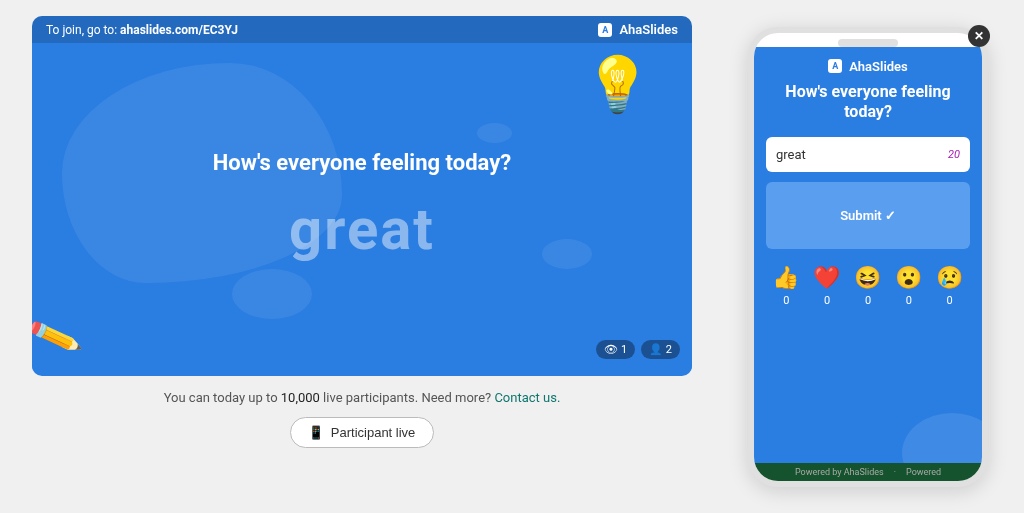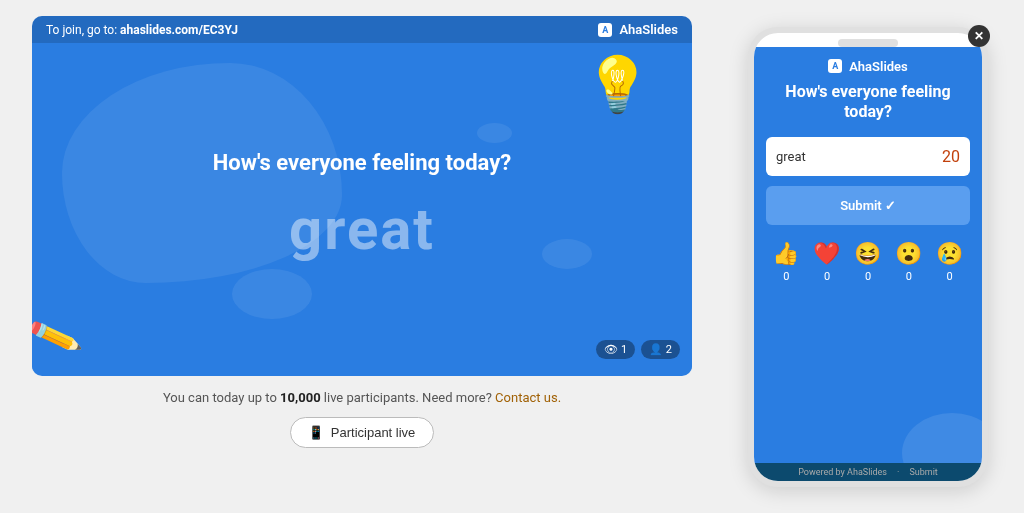--- a/index.html
+++ b/index.html
@@ -160,26 +160,26 @@
 
     
     .slide-info {
       margin-top: 14px;
       font-size: 13px;
       color: #555;
       text-align: center;
     }
 
     .slide-info strong {
-      font-weight: 700;
+      font-weight: 400;
       color: #222;
     }
 
     .slide-info a {
-      color: #a16207;
+      color: #0f766e;
       text-decoration: none;
     }
 
     .participant-btn {
       margin-top: 12px;
       border: 1.5px solid #bbb;
       border-radius: 20px;
       padding: 7px 18px;
       background: #fff;
       font-size: 13px;
@@ -287,29 +287,30 @@
       align-items: center;
       justify-content: space-between;
     }
 
     .phone-input-text {
       font-size: 13px;
       color: #333;
     }
 
     .phone-char-count {
-      font-size: 16px;
-      color: #c2410c;
+      font-size: 11px;
+      color: #a21caf;
+      font-style: italic;
     }
 
     .phone-submit {
       background: #5a9eef;
       margin: 10px 12px 0;
       border-radius: 6px;
-      padding: 12px;
+      padding: 26px;
       text-align: center;
       color: #fff;
       font-size: 13px;
       font-weight: 600;
       cursor: pointer;
     }
 
     .phone-reactions {
       display: flex;
       justify-content: space-around;
@@ -342,21 +343,21 @@
       position: absolute;
       bottom: -30px;
       right: -20px;
       width: 100px;
       height: 80px;
       background: rgba(255,255,255,0.1);
       border-radius: 50%;
     }
 
     .phone-footer {
-      background: #0c4a6e;
+      background: #14532d;
       padding: 4px 8px;
       text-align: center;
       font-size: 9px;
       color: #aaa;
       display: flex;
       justify-content: center;
       gap: 10px;
     }
 
     
@@ -489,17 +490,17 @@
 
         <div class="phone-blob-bottom">
           <div class="phone-blob-circle"></div>
         </div>
 
       </div>
 
       <div class="phone-footer">
         <span>Powered by AhaSlides</span>
         <span>·</span>
-        <span>Submit</span>
+        <span>Powered</span>
       </div>
     </div>
   </div>
 </div>
 
 </body></html>

